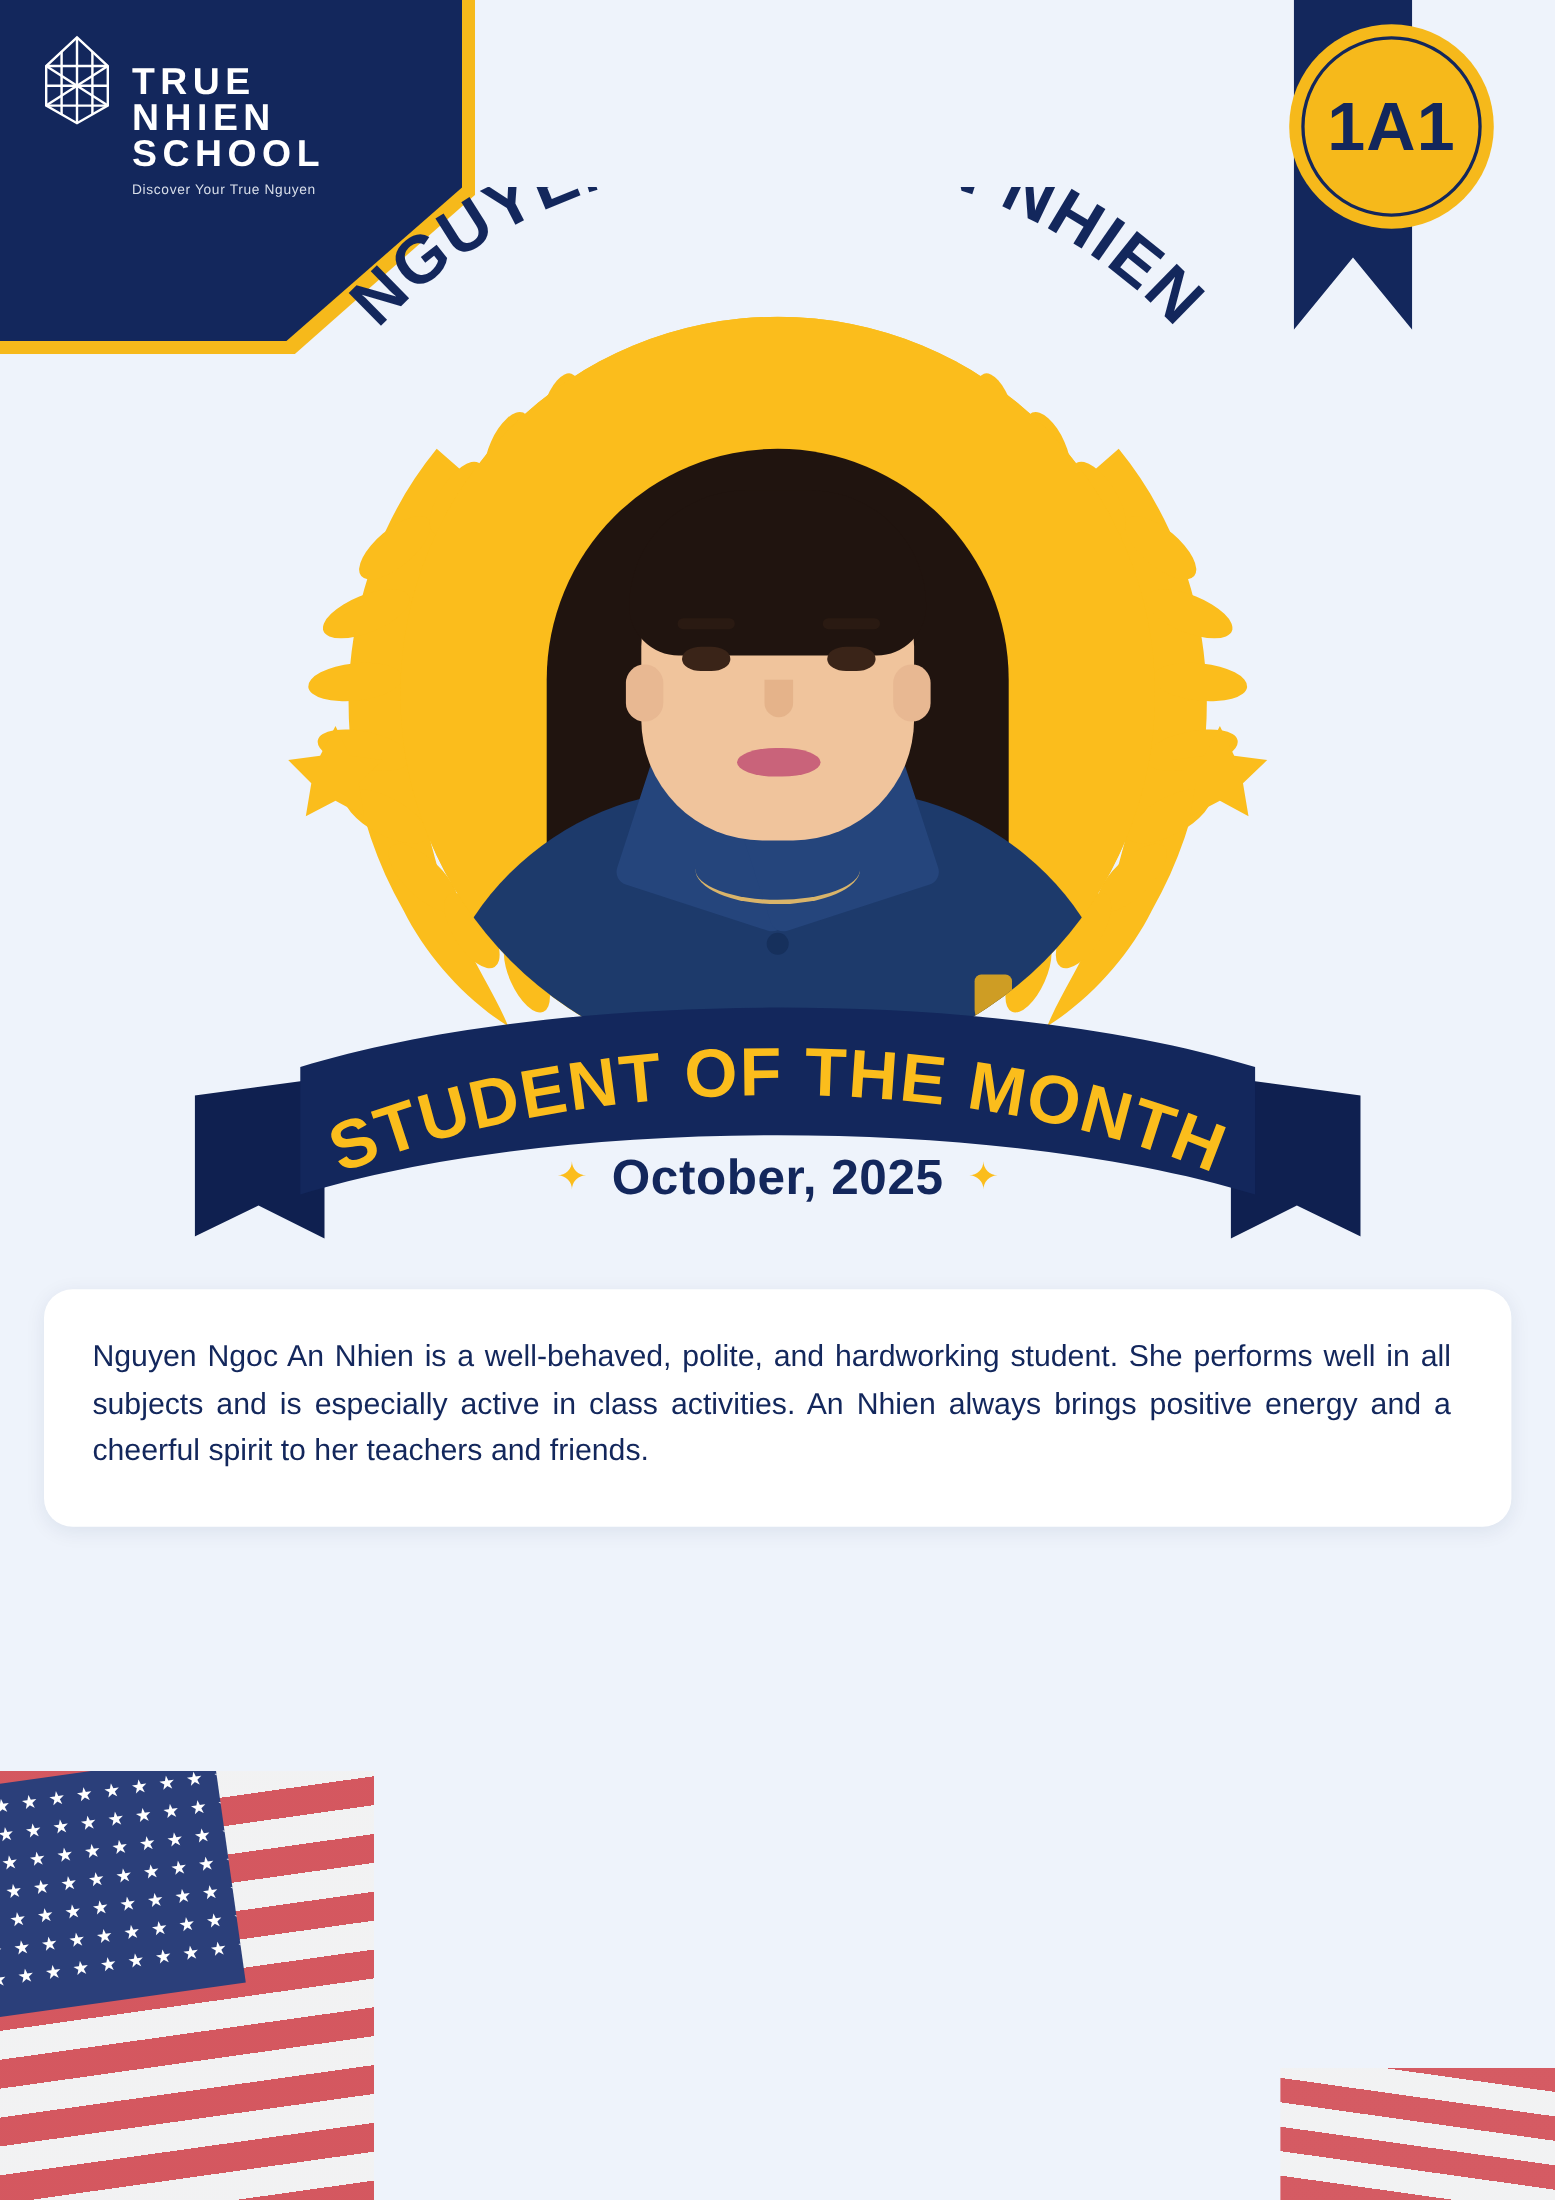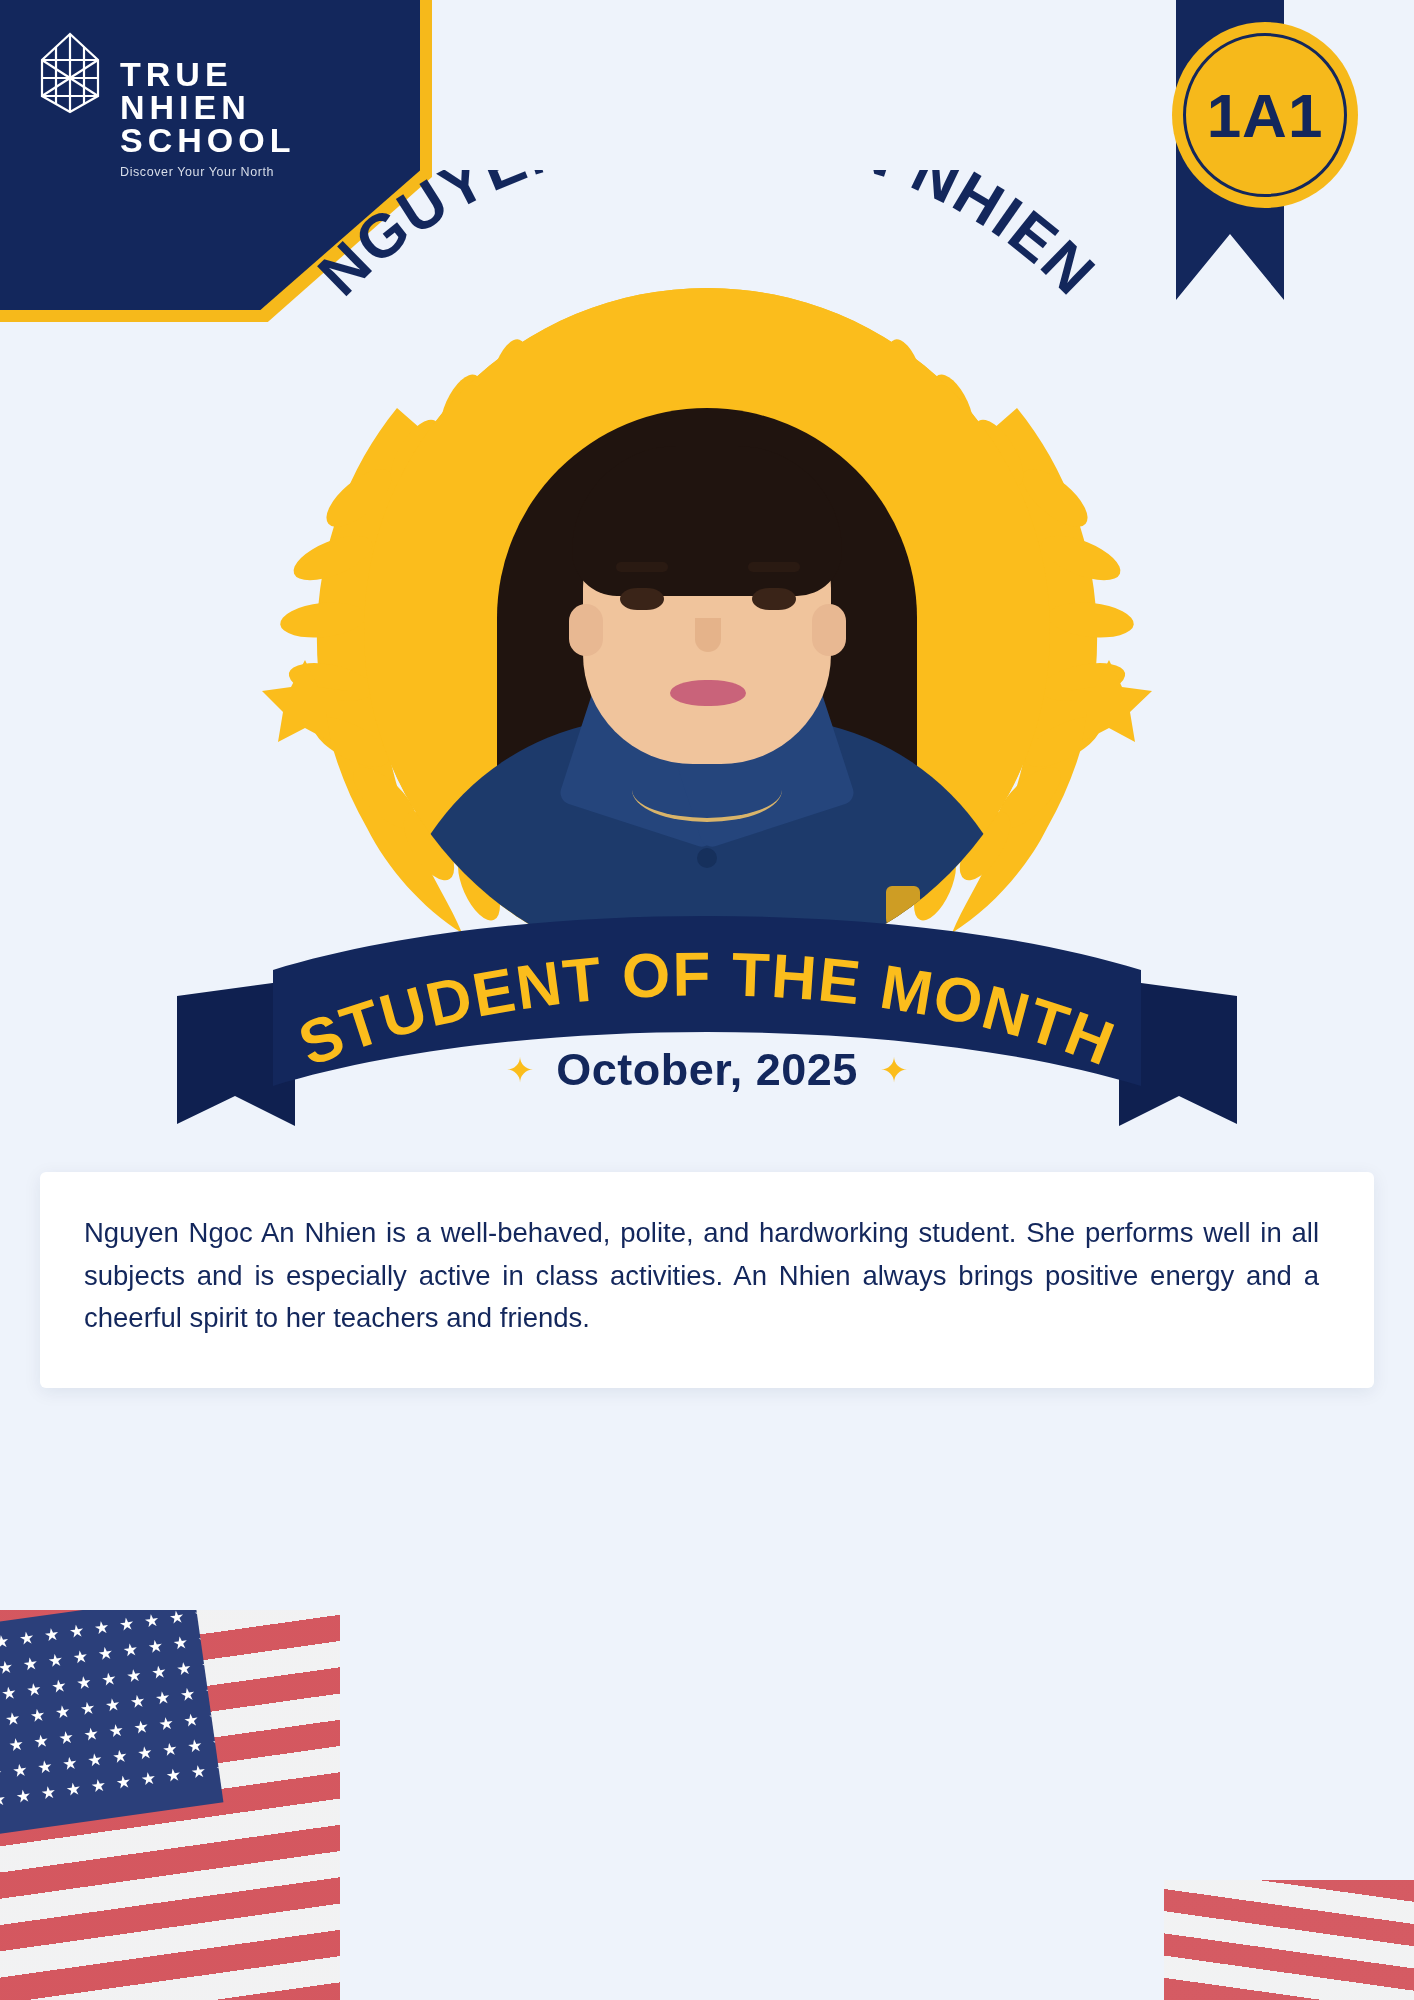--- a/index.html
+++ b/index.html
@@ -374,21 +374,21 @@
     opacity: .9;
   }
 
   
   .desc-card {
     position: absolute;
     left: 40px;
     right: 40px;
     top: 1172px;
     background: #ffffff;
-    border-radius: 6px;
+    border-radius: 26px;
     padding: 40px 55px 44px 44px;
     box-sizing: border-box;
     z-index: 7;
     box-shadow: 0 4px 18px rgba(18,35,80,.08);
   }
   .desc-en {
     color: #13275c;
     font-size: 27.5px;
     line-height: 1.55;
     text-align: justify;
@@ -424,21 +424,21 @@
         <path d="M8 48 L64 48"></path>
         <path d="M8 66 L64 66"></path>
         <path d="M22 17 L22 74"></path>
         <path d="M50 17 L50 74"></path>
       </g>
     </svg>
     <div class="logo-text">
       <span class="l1">TRUE</span>
       <span class="l2">NHIEN</span>
       <span class="l3">SCHOOL</span>
-      <span class="logo-tag">Discover Your Your North</span>
+      <span class="logo-tag">Discover Your True Nguyen</span>
     </div>
   </div>
 
   <div class="ribbon"></div>
   <div class="class-badge">
     <span>1A1</span>
   </div>
 
   <svg class="arc-name" viewBox="0 0 1000 330">
     <defs>

